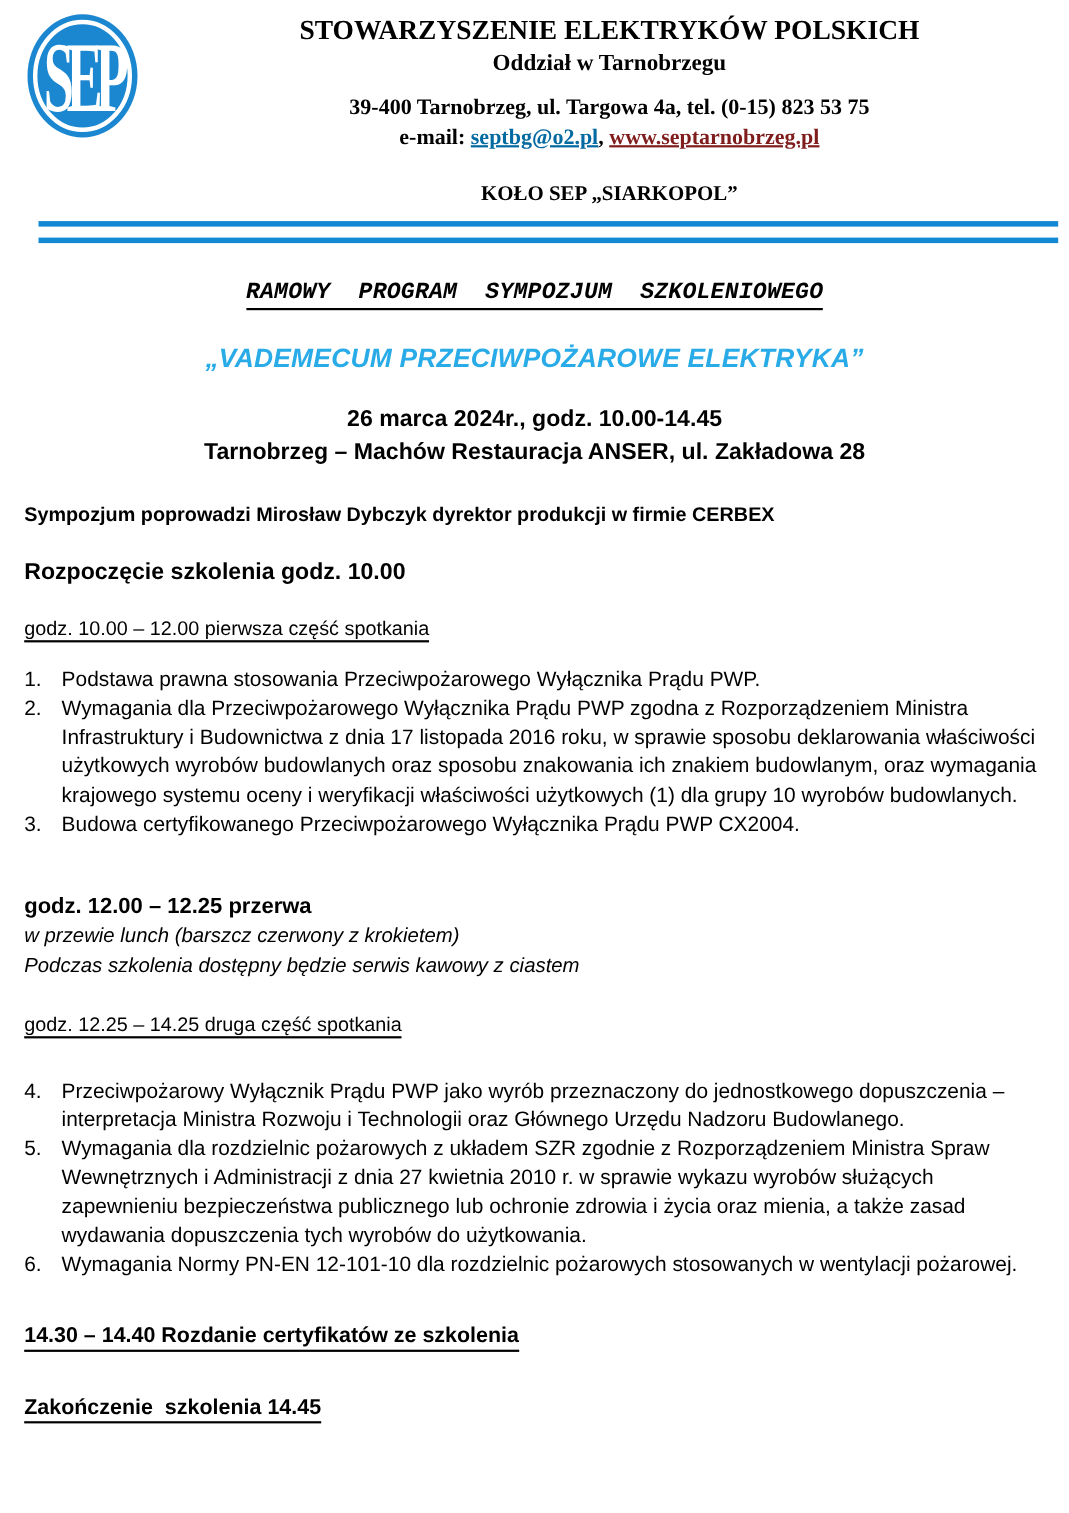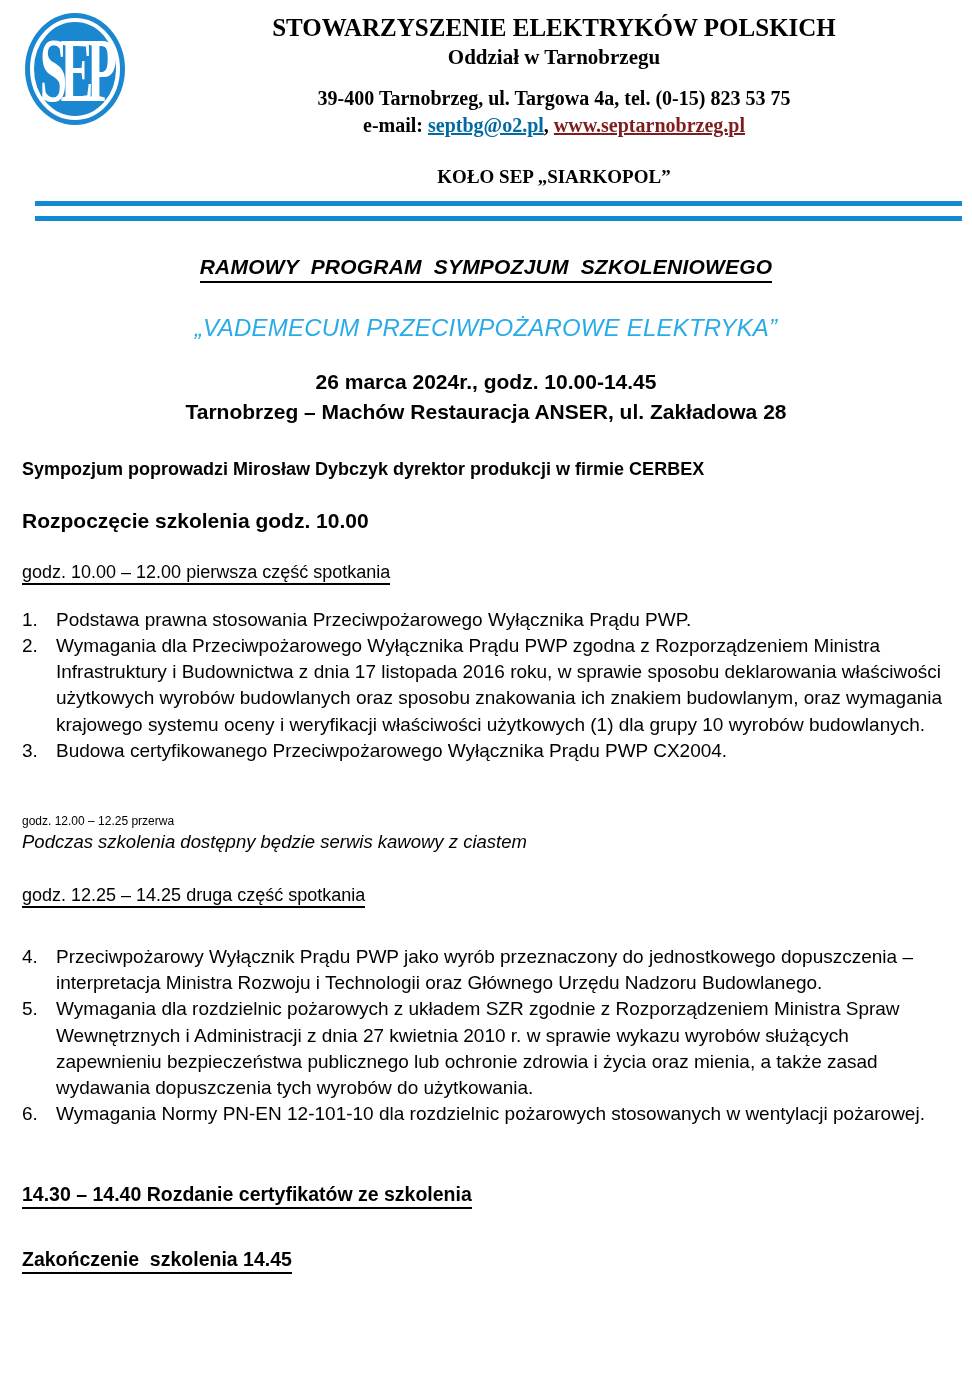--- a/index.html
+++ b/index.html
@@ -28,36 +28,37 @@
   .rule-top { margin-top:13px; }
   .rule-bottom { margin-top:10px; }
   
   main { padding:0 22px; }
   .center { text-align:center; }
   .program-title-row { margin-top:34px; }
   .program-title {
     display:inline-block; font-size:21px; font-weight:bold; font-style:italic;
     border-bottom:2.5px solid #000; padding-bottom:2px; white-space:pre-wrap;
     letter-spacing:0.2px;
+    font-family:Liberation Mono, monospace;
   }
-  .symposium-title { margin-top:31px; font-size:24px; font-weight:normal; font-style:italic; letter-spacing:0.2px; }
+  .symposium-title { margin-top:31px; font-size:24px; font-weight:bold; font-style:italic; letter-spacing:0.2px; }
   .when-where { margin-top:25px; font-size:21px; font-weight:bold; line-height:1.45; }
   .moderator { margin-top:31px; font-size:18px; font-weight:bold; }
   .start-line { margin-top:29px; font-size:21px; font-weight:bold; }
   .session-heading { margin-top:29px; font-size:18px; font-weight:normal; }
   .session-heading .u { border-bottom:2px solid #000; padding-bottom:1px; }
   .num-list { margin-top:24px; font-size:19px; line-height:1.38; }
   .li-row { display:flex; }
   .li-num { flex:0 0 34px; }
   .li-txt { flex:1; max-width:905px; }
   .break-block { margin-top:50px; }
-  .break-heading { font-size:12px; font-weight:normal; }
+  .break-heading { font-size:20px; font-weight:bold; }
   .break-note { font-size:18.5px; font-style:italic; line-height:1.5; }
   .list2 { margin-top:38px; }
-  .closing-line { margin-top:56px; font-size:19.5px; font-weight:bold; }
+  .closing-line { margin-top:40px; font-size:19.5px; font-weight:bold; }
   .closing-line .u { border-bottom:2px solid #000; padding-bottom:1.5px; white-space:pre-wrap; }
   .end-line { margin-top:42px; }
   a { text-decoration:underline; }
 </style>
 </head>
 <body>
 
 <div class="page">
 
   <header class="letterhead">
@@ -115,20 +116,21 @@
         <span class="li-txt">Wymagania dla Przeciwpożarowego Wyłącznika Prądu PWP zgodna z Rozporządzeniem Ministra Infrastruktury i Budownictwa z dnia 17 listopada 2016 roku, w sprawie sposobu deklarowania właściwości użytkowych wyrobów budowlanych oraz sposobu znakowania ich znakiem budowlanym, oraz wymagania krajowego systemu oceny i weryfikacji właściwości użytkowych (1) dla grupy 10 wyrobów budowlanych.</span>
       </div>
       <div class="li-row">
         <span class="li-num">3.</span>
         <span class="li-txt">Budowa certyfikowanego Przeciwpożarowego Wyłącznika Prądu PWP CX2004.</span>
       </div>
     </div>
 
     <div class="break-block">
       <div class="break-heading">godz. 12.00 – 12.25 przerwa</div>
+      <div class="break-note">w przewie lunch (barszcz czerwony z krokietem)</div>
       <div class="break-note">Podczas szkolenia dostępny będzie serwis kawowy z ciastem</div>
     </div>
 
     <div class="session-heading">
       <span class="u">godz. 12.25 – 14.25 druga część spotkania</span>
     </div>
 
     <div class="num-list list2">
       <div class="li-row">
         <span class="li-num">4.</span>

